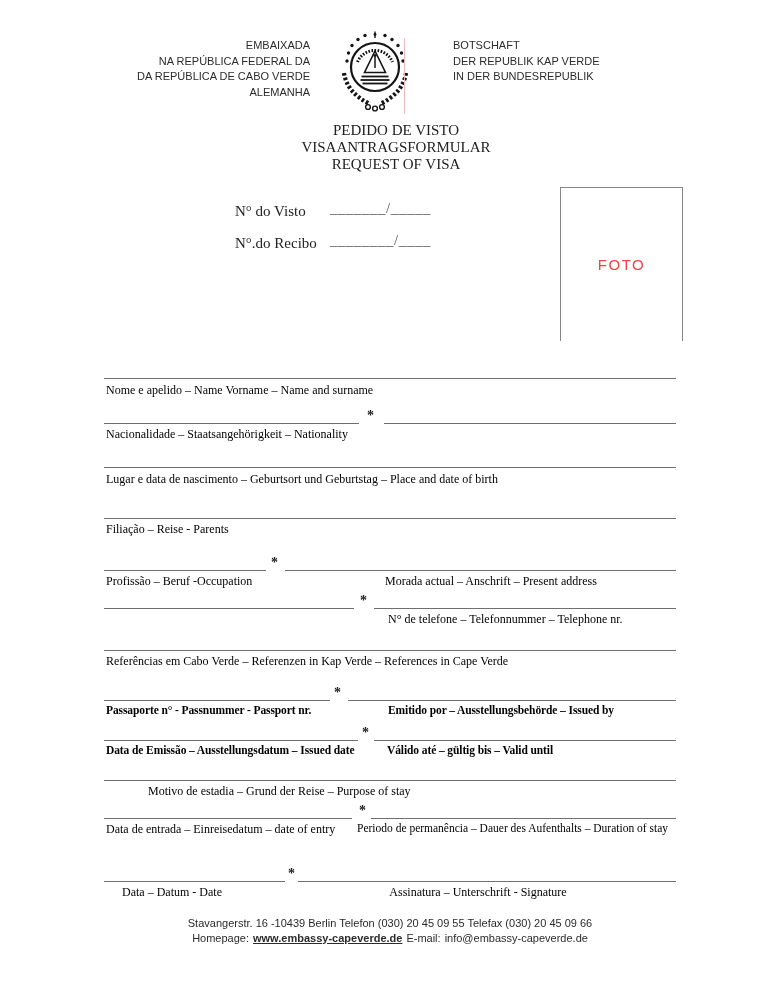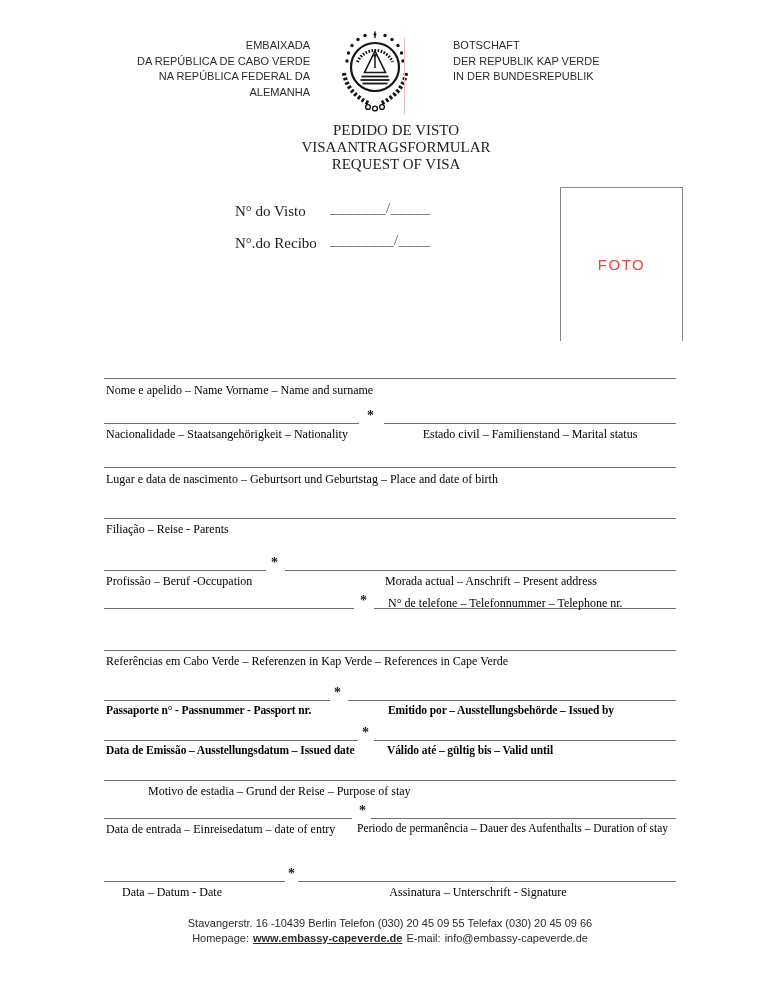--- a/index.html
+++ b/index.html
@@ -36,22 +36,22 @@
   .footer .url{font-weight:bold;text-decoration:underline;}
   .footer span{margin:0 2px;}
 </style>
 </head>
 <body>
 
 <div class="page">
 
   <div class="hdr hdr-left">
     <div>EMBAIXADA</div>
+    <div>NA REPÚBLICA FEDERAL DA</div>
     <div>DA REPÚBLICA DE CABO VERDE</div>
-    <div>NA REPÚBLICA FEDERAL DA</div>
     <div>ALEMANHA</div>
   </div>
 
   <svg class="emblem" width="76" height="82" viewBox="0 0 76 82">
     <g fill="#151515" stroke="none">
       <circle cx="10" cy="30" r="1.7"></circle>
         <circle cx="11.5" cy="22" r="1.7"></circle>
       <circle cx="15" cy="14.5" r="1.7"></circle>
         <circle cx="21" cy="8.5" r="1.7"></circle>
       <circle cx="28" cy="4.5" r="1.7"></circle>
@@ -100,38 +100,37 @@
     <span>FOTO</span>
   </div>
 
   <div class="fline" style="left:104px;top:378px;width:572px;"></div>
   <div class="flabel" style="left:106px;top:383px;">Nome e apelido – Name Vorname – Name and surname</div>
 
   <div class="fline" style="left:104px;top:423px;width:255px;"></div>
   <div class="star" style="left:367px;top:408px;">*</div>
   <div class="fline" style="left:384px;top:423px;width:292px;"></div>
   <div class="flabel" style="left:106px;top:427px;">Nacionalidade – Staatsangehörigkeit – Nationality</div>
-  <div class="flabel ctr" style="left:384px;top:427px;width:292px;">Estado civil – Familienstand – Marital status</div>
 
   <div class="fline" style="left:104px;top:467px;width:572px;"></div>
   <div class="flabel" style="left:106px;top:472px;">Lugar e data de nascimento – Geburtsort und Geburtstag – Place and date of birth</div>
 
   <div class="fline" style="left:104px;top:518px;width:572px;"></div>
   <div class="flabel" style="left:106px;top:522px;">Filiação – Reise - Parents</div>
 
   <div class="fline" style="left:104px;top:570px;width:162px;"></div>
   <div class="star" style="left:271px;top:555px;">*</div>
   <div class="fline" style="left:285px;top:570px;width:391px;"></div>
   <div class="flabel" style="left:106px;top:574px;">Profissão – Beruf -Occupation</div>
   <div class="flabel" style="left:385px;top:574px;">Morada actual – Anschrift – Present address</div>
 
   <div class="fline" style="left:104px;top:608px;width:250px;"></div>
   <div class="star" style="left:360px;top:593px;">*</div>
   <div class="fline" style="left:374px;top:608px;width:302px;"></div>
-  <div class="flabel" style="left:388px;top:596px;">N° de telefone – Telefonnummer – Telephone nr.</div>
+  <div class="flabel" style="left:388px;top:612px;">N° de telefone – Telefonnummer – Telephone nr.</div>
 
   <div class="fline" style="left:104px;top:650px;width:572px;"></div>
   <div class="flabel" style="left:106px;top:654px;">Referências em Cabo Verde – Referenzen in Kap Verde – References in Cape Verde</div>
 
   <div class="fline" style="left:104px;top:700px;width:226px;"></div>
   <div class="star" style="left:334px;top:685px;">*</div>
   <div class="fline" style="left:348px;top:700px;width:328px;"></div>
   <div class="flabel b" style="left:106px;top:704px;">Passaporte n° - Passnummer - Passport nr.</div>
   <div class="flabel b" style="left:388px;top:704px;">Emitido por – Ausstellungsbehörde – Issued by</div>
 

